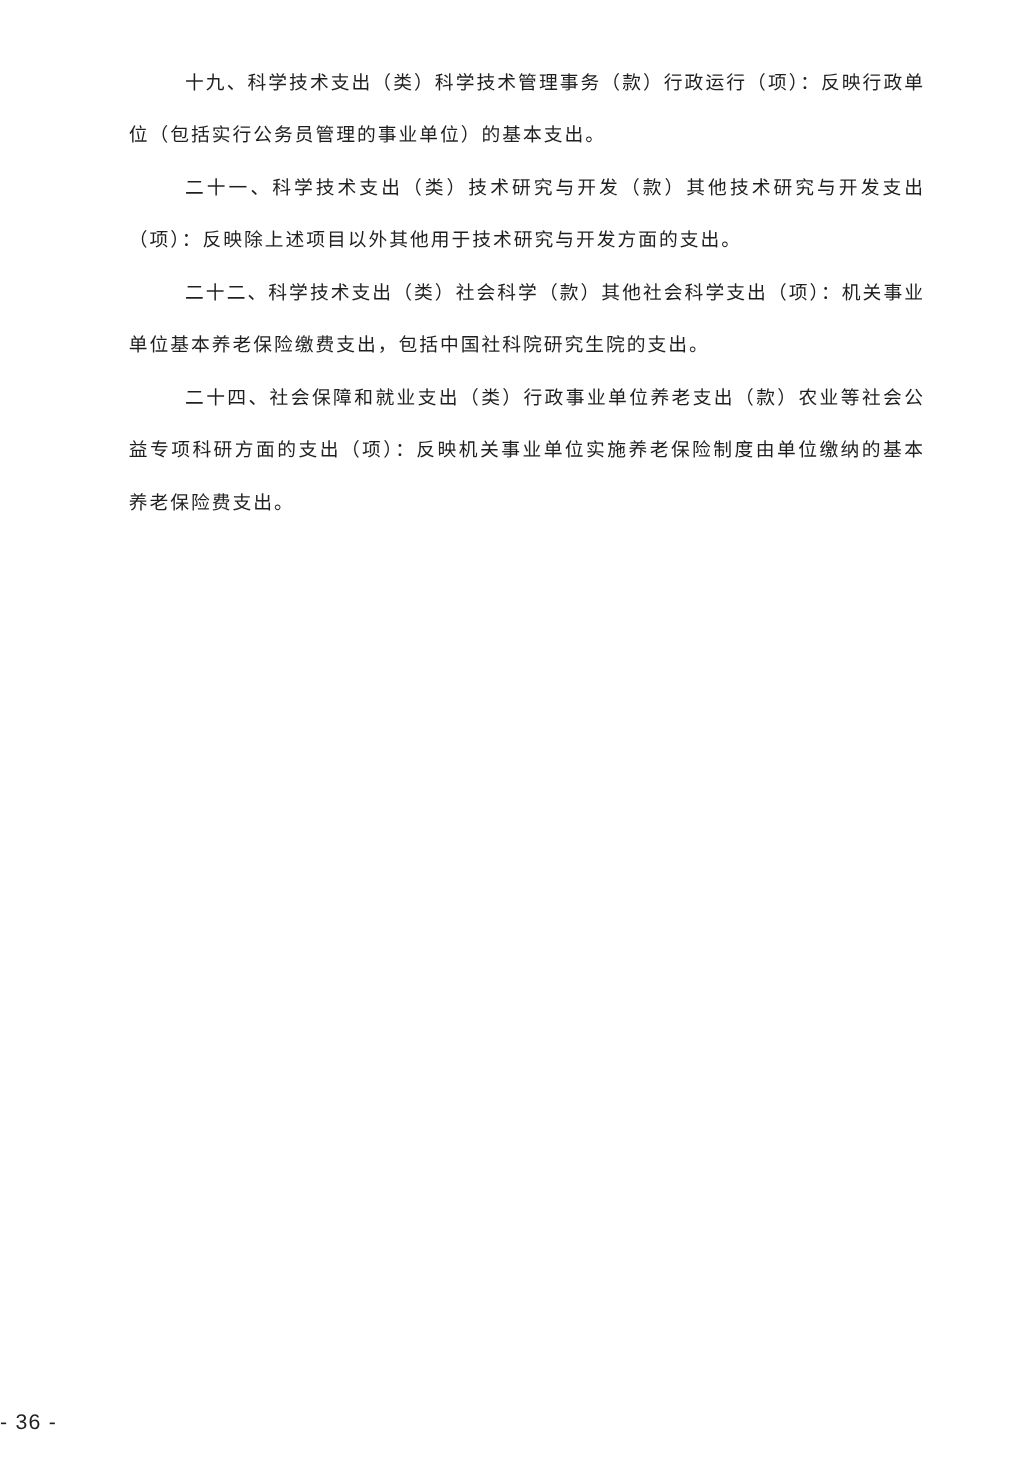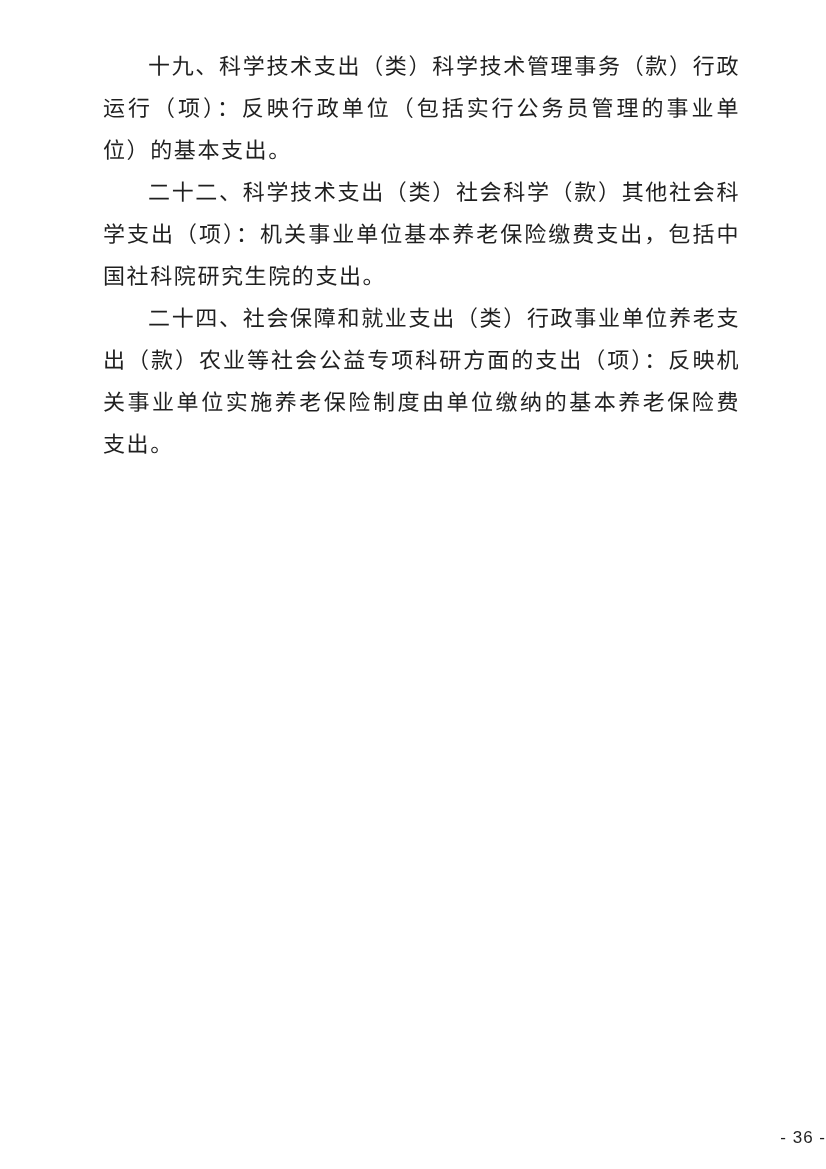--- a/index.html
+++ b/index.html
@@ -19,44 +19,45 @@
   }
   .doc-body {
     position: absolute;
     left: 103px;
     top: 46px;
     width: 637px;
   }
   .para {
     margin: 0;
     padding: 0;
-    font-size: 22px;
+    font-size: 15px;
     line-height: 42px;
     letter-spacing: 1.6px;
     text-indent: 45px;
     text-align: justify;
     text-justify: inter-character;
     word-break: normal;
     color: #1f1f1f;
   }
   .page-footer {
     position: absolute;
     left: 0;
     top: 1128px;
     width: 826px;
-    text-align: right;
+    text-align: left;
     font-family: "Liberation Sans", "DejaVu Sans", sans-serif;
     font-size: 17px;
     letter-spacing: 1px;
     color: #1f1f1f;
   }
 </style>
 </head>
 <body>
 
 <div class="page">
   <div class="doc-body">
     <p class="para">十九、科学技术支出（类）科学技术管理事务（款）行政运行（项）：反映行政单位（包括实行公务员管理的事业单位）的基本支出。</p>
+    <p class="para">二十一、科学技术支出（类）技术研究与开发（款）其他技术研究与开发支出（项）：反映除上述项目以外其他用于技术研究与开发方面的支出。</p>
     <p class="para">二十二、科学技术支出（类）社会科学（款）其他社会科学支出（项）：机关事业单位基本养老保险缴费支出，包括中国社科院研究生院的支出。</p>
     <p class="para">二十四、社会保障和就业支出（类）行政事业单位养老支出（款）农业等社会公益专项科研方面的支出（项）：反映机关事业单位实施养老保险制度由单位缴纳的基本养老保险费支出。</p>
   </div>
   <div class="page-footer">- 36 -</div>
 </div>
 
 </body></html>

